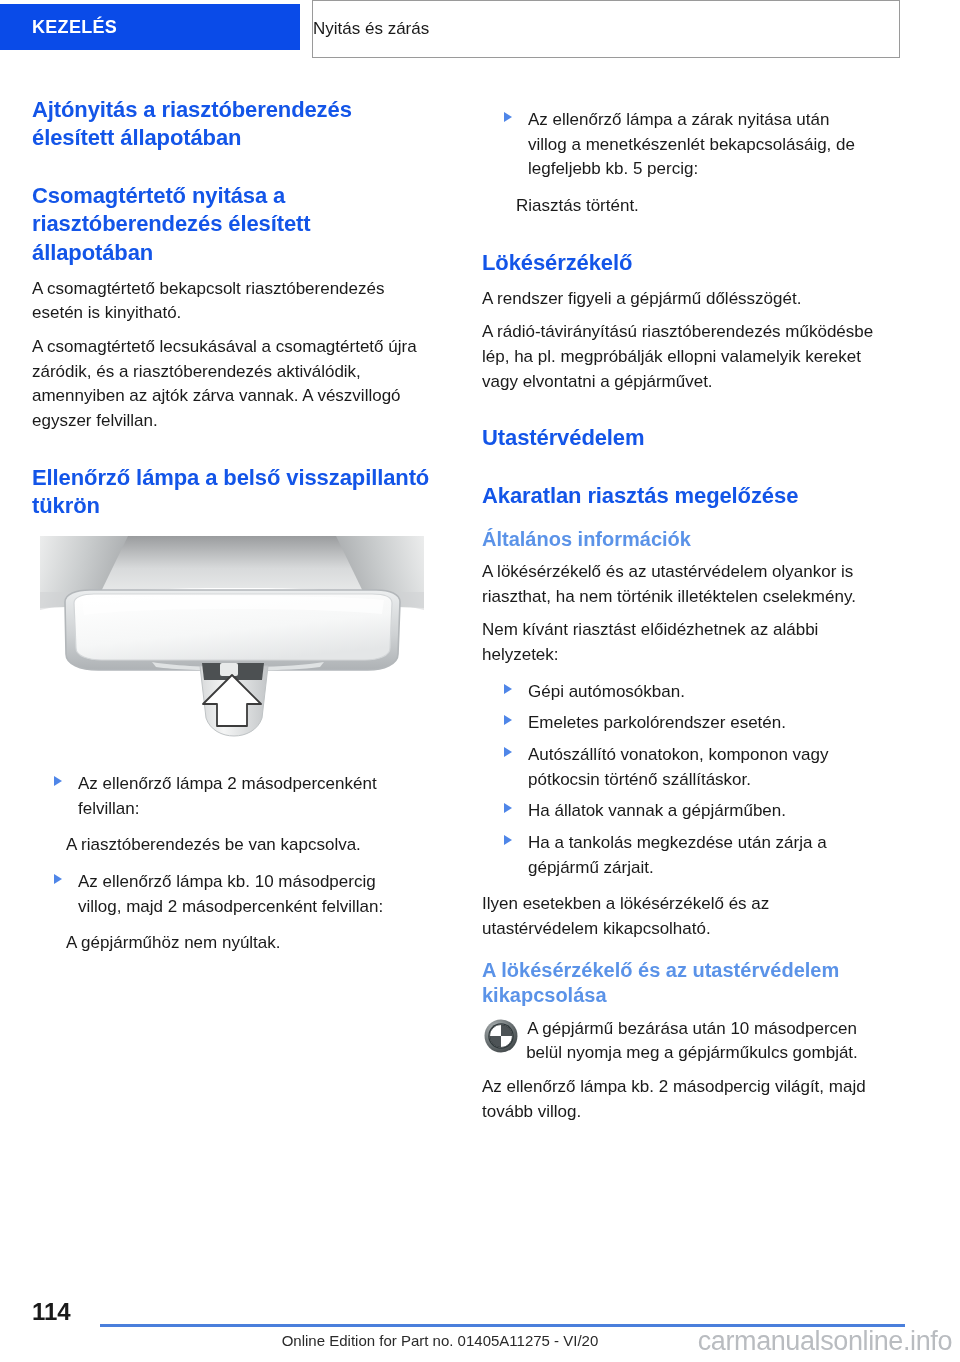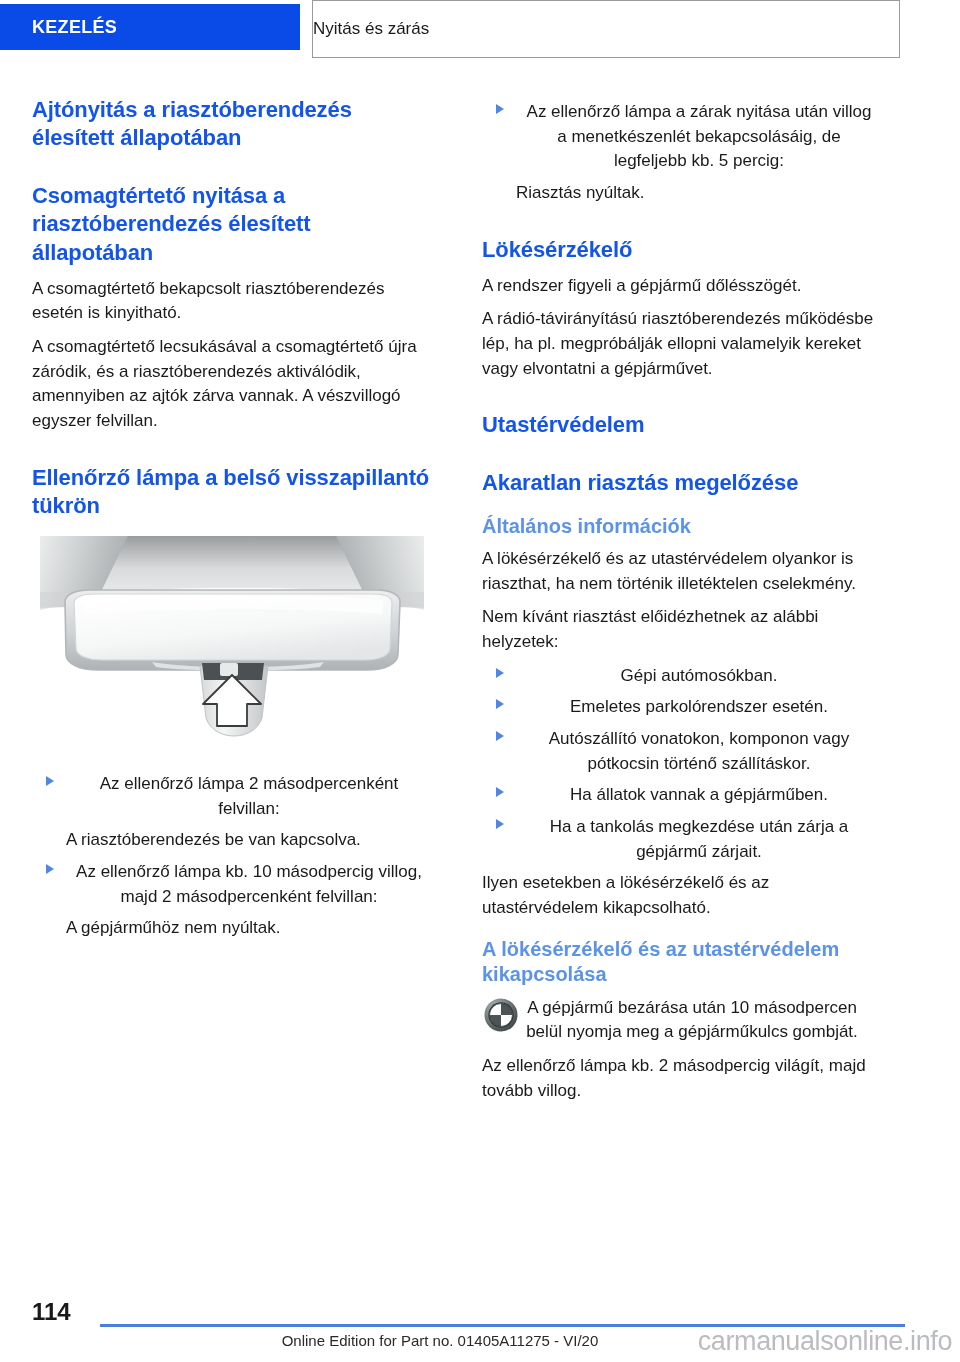--- a/index.html
+++ b/index.html
@@ -89,23 +89,22 @@
 
   p.body {
     font-size: 17px;
     line-height: 1.45;
     margin: 0 0 9px 0;
     color: #1a1a1a;
   }
 
   ul.bullets {
     list-style: none;
-    margin: 4px;
+    margin: 12px;
     padding: 0;
-    text-align: center;
   }
   ul.bullets li {
     position: relative;
     padding-left: 34px;
     font-size: 17px;
     line-height: 1.45;
     margin-bottom: 7px;
   }
   ul.bullets li .tri {
     position: absolute;
@@ -294,21 +293,21 @@
   </div>
 
   <div class="col col-right">
 
     <ul class="bullets">
       <li>
         <span class="tri"></span>
         <span>Az ellenőrző lámpa a zárak nyitása után villog a menetkészenlét bekapcsolásáig, de legfeljebb kb. 5 percig:</span>
       </li>
     </ul>
-    <p class="subpara">Riasztás nyúltak.</p>
+    <p class="subpara">Riasztás történt.</p>
 
     <h1 class="sec spaced">Lökésérzékelő</h1>
     <p class="body">A rendszer figyeli a gépjármű dőlésszögét.</p>
     <p class="body">A rádió-távirányítású riasztóberendezés működésbe lép, ha pl. megpróbálják ellopni valamelyik kereket vagy elvontatni a gépjárművet.</p>
 
     <h1 class="sec spaced">Utastérvédelem</h1>
 
     <h1 class="sec spaced">Akaratlan riasztás megelőzése</h1>
 
     <h2 class="sub">Általános információk</h2>

